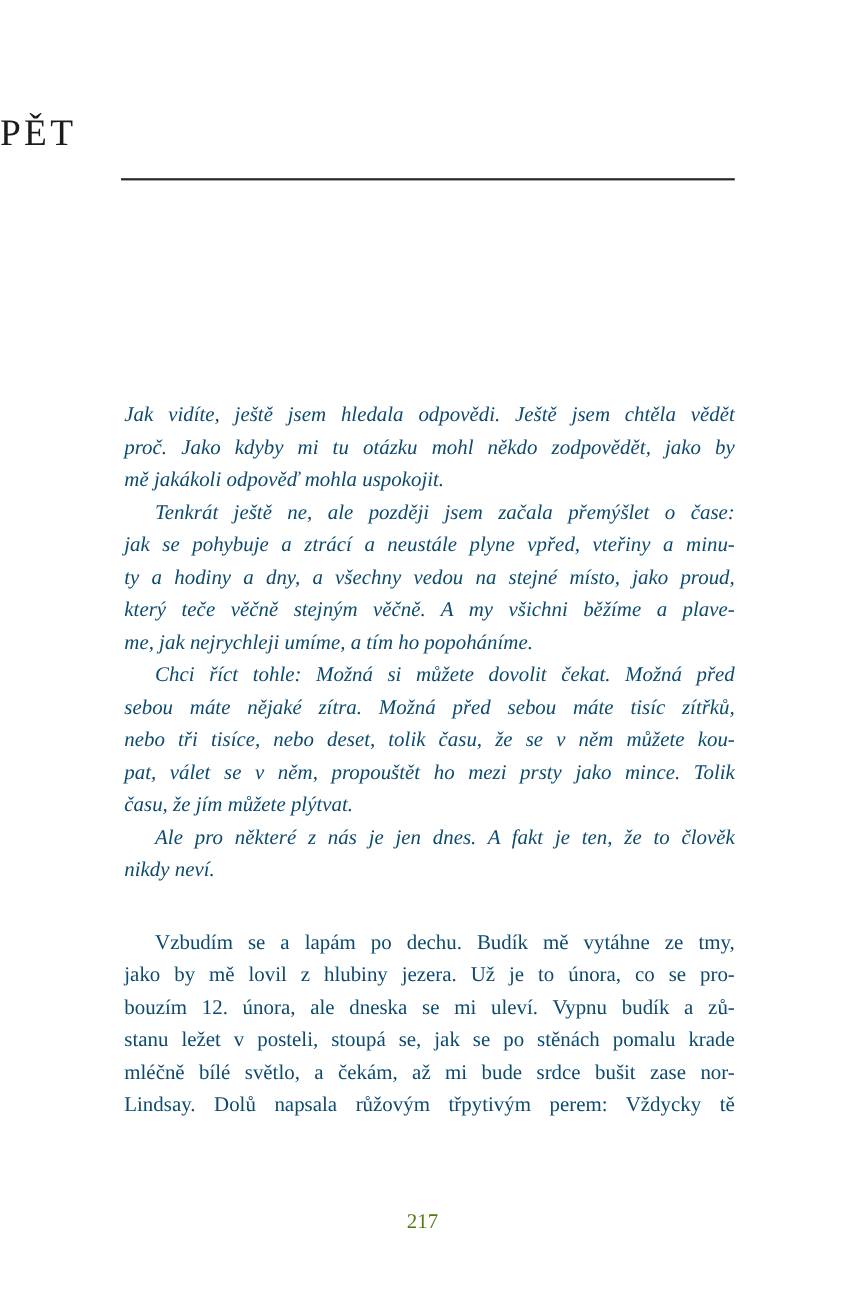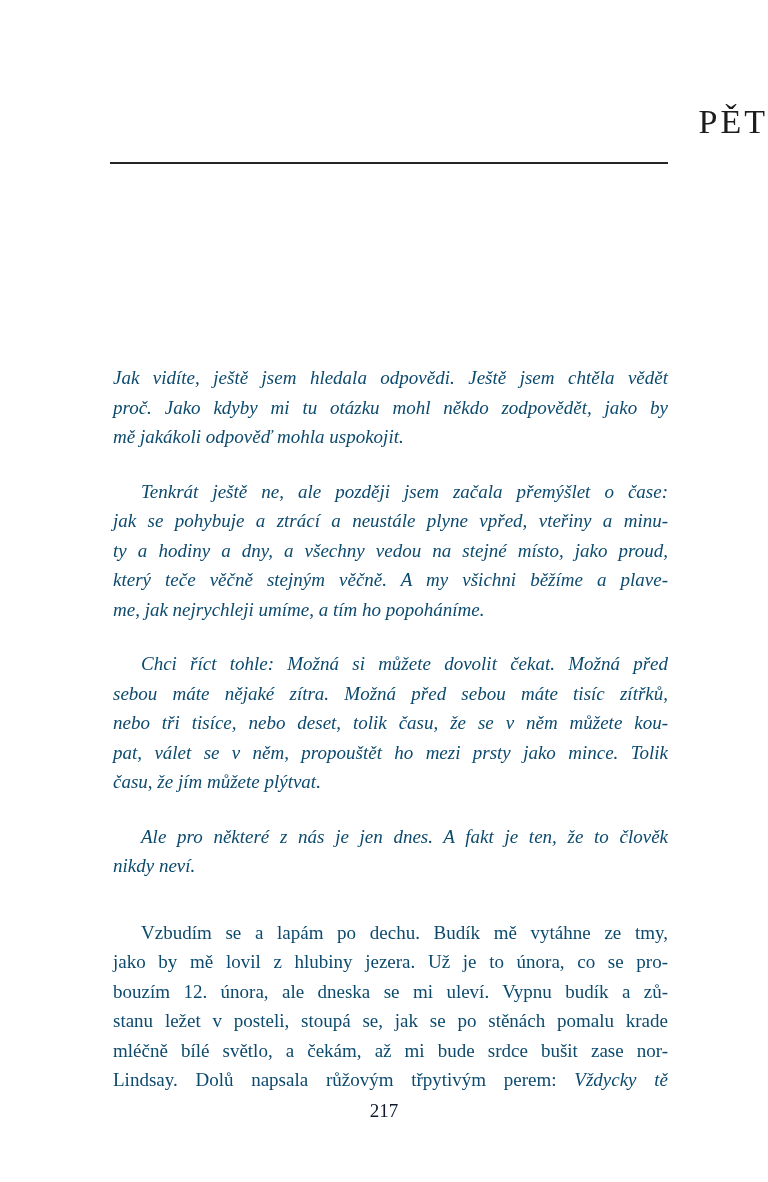--- a/index.html
+++ b/index.html
@@ -15,21 +15,21 @@
     overflow: hidden;
     font-family: "Liberation Serif", serif;
     color: #1d1d1d;
   }
   .chapter-title {
     position: absolute;
     top: 103px;
     left: 0;
     width: 100%;
     margin: 0;
-    text-align: right;
+    text-align: left;
     font-family: "Liberation Serif", serif;
     font-weight: normal;
     font-size: 34px;
     letter-spacing: 3px;
     color: #1c1c1c;
   }
   .title-rule {
     position: absolute;
     top: 162px;
     left: 110px;
@@ -46,32 +46,32 @@
   .line {
     height: 29.5px;
     line-height: 29.5px;
     font-size: 19px;
     text-align: justify;
     text-align-last: justify;
     color: #0c4a6e;
     white-space: normal;
   }
   .line.italic { font-style: italic; }
-  span.italic { font-style: italic; }
+  span.italic { }
   .line.no-justify { text-align-last: left; }
-  .line.indent { padding-left: 28px; margin-top: 25px; }
+  .line.indent { padding-left: 28px; }
   .line.gap { margin-top: 37px; }
   .page-number {
     position: absolute;
     top: 1100px;
     left: 0;
     width: 100%;
     text-align: center;
     font-size: 19px;
-    color: #0f172a;
+    color: #4d7c0f;
   }
 </style>
 </head>
 <body>
 
 <div class="page">
   <h1 class="chapter-title">PĚT</h1>
   <div class="title-rule"></div>
   <div class="text-block" id="text-block">
       <div class="line italic">Jak vidíte, ještě jsem hledala odpovědi. Ještě jsem chtěla vědět</div>

